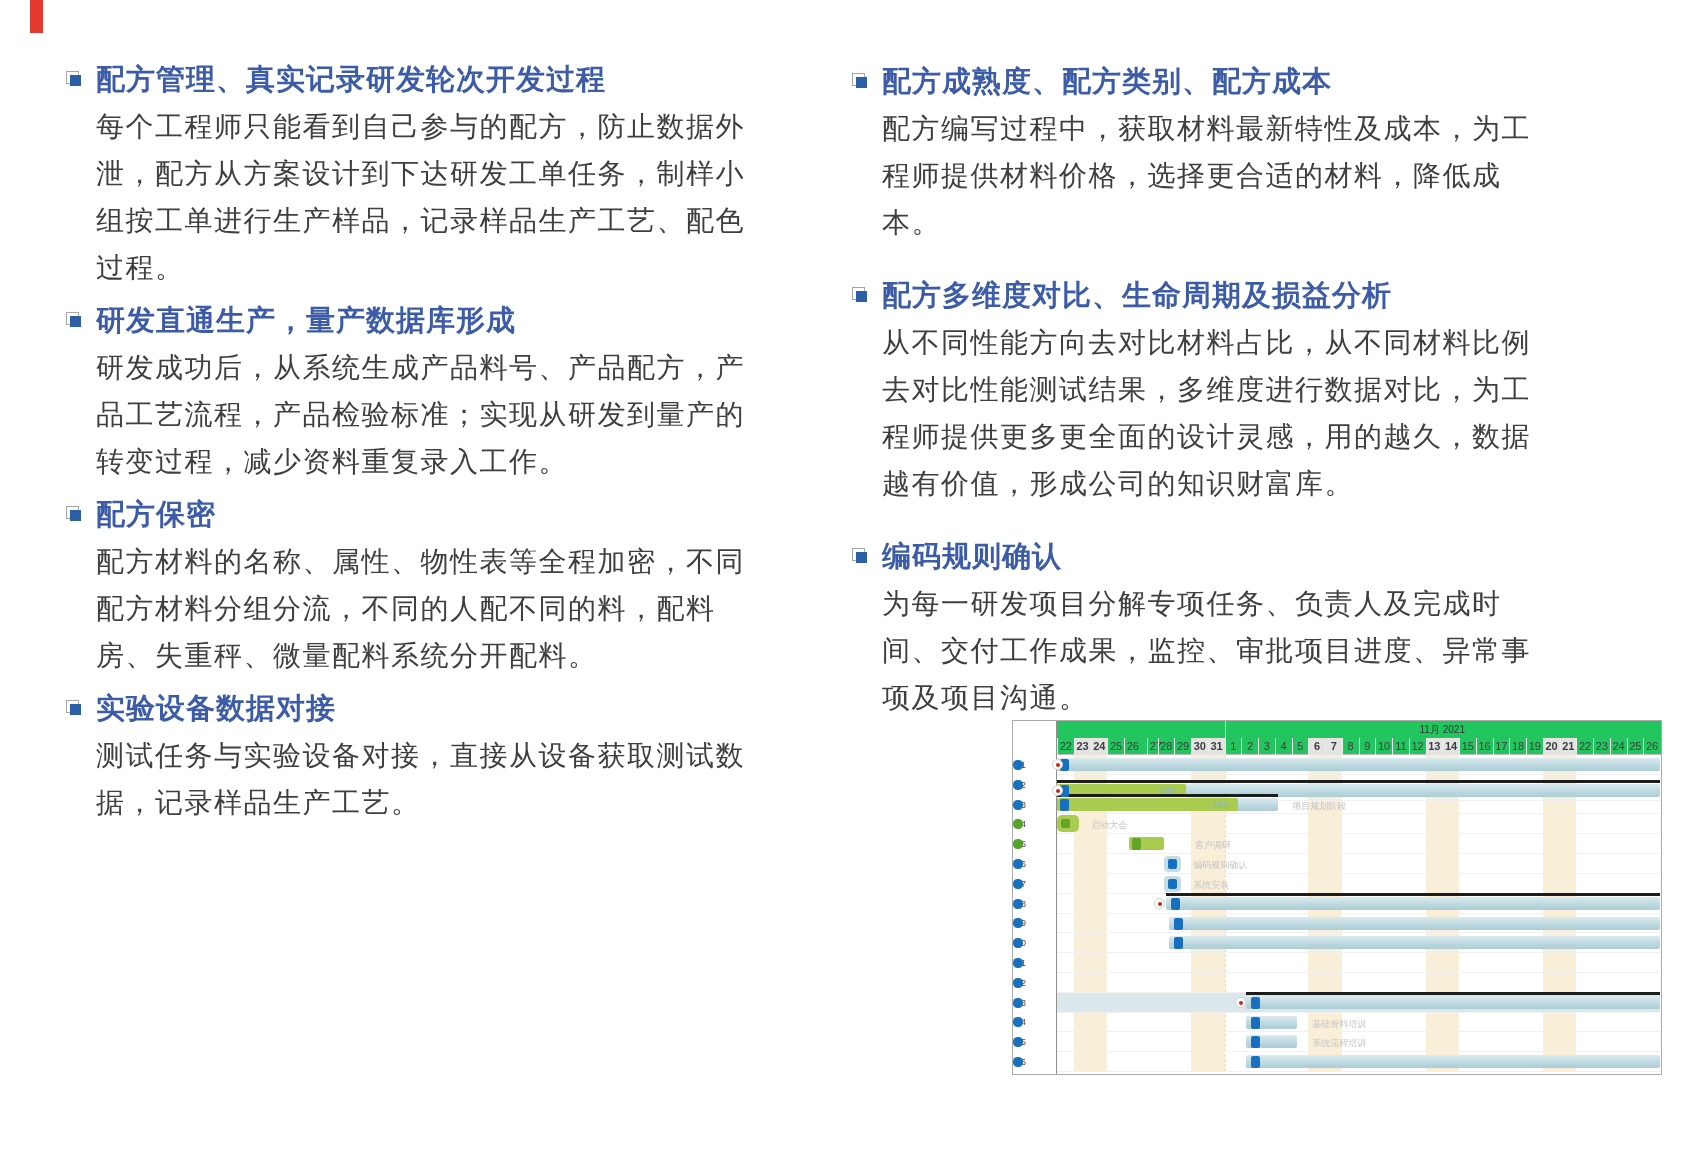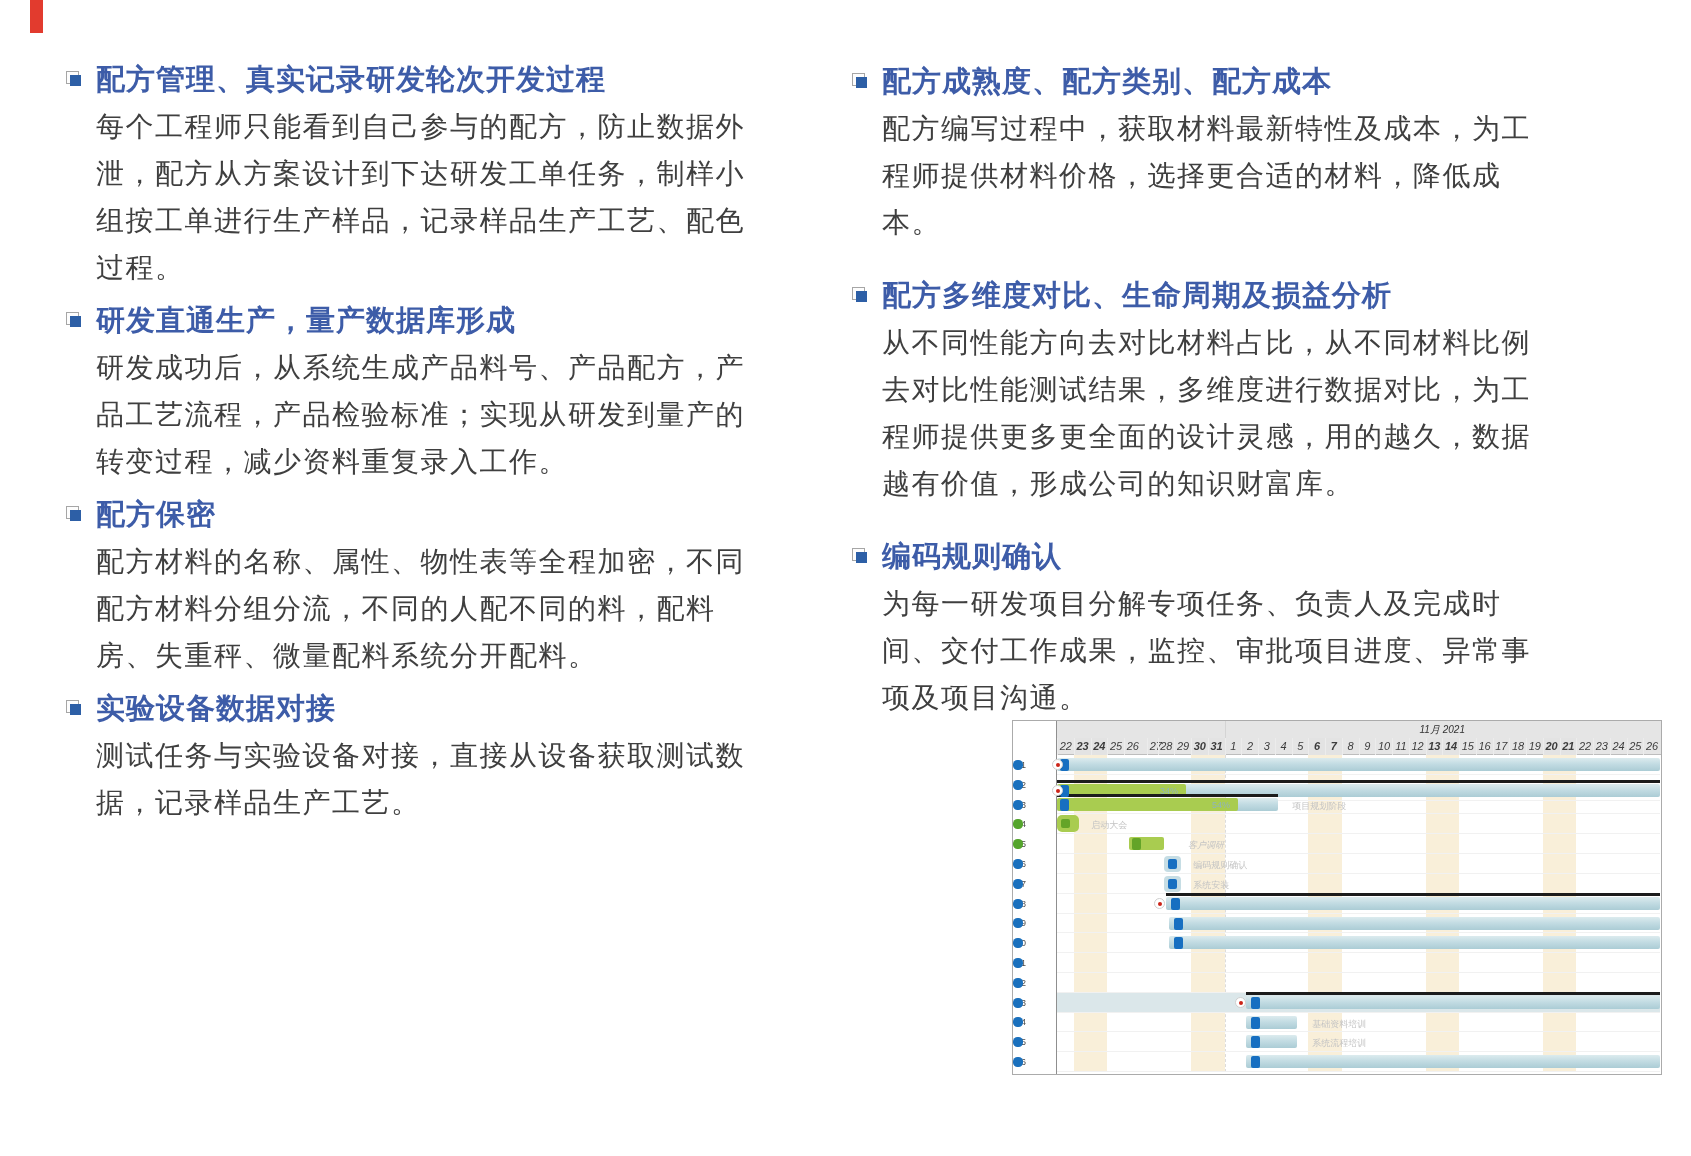--- a/index.html
+++ b/index.html
@@ -20,21 +20,21 @@
   #gantt{position:absolute;left:1012px;top:720px;width:648px;height:353px;background:#ffffff;
          border:1px solid #ababab;font-family:"Liberation Sans","DejaVu Sans",sans-serif;overflow:hidden;}
   #gantt *{position:absolute;box-sizing:border-box;}
   .g-gutter{left:0;top:0;width:44px;height:100%;background:#fff;border-right:1px solid #8f8f8f;z-index:5;}
   .g-gutter-row{left:0;width:44px;display:flex;align-items:center;position:absolute;}
   .g-num{position:static;width:13px;text-align:right;font-size:9px;color:#4a4a4a;flex:0 0 13px;}
   .g-pencil{position:static;width:12px;flex:0 0 12px;text-align:center;font-size:9px;color:#3f87c7;}
   .g-circ{position:static;width:10px;height:10px;border-radius:45%;flex:0 0 10px;}
   .g-circ.blue{background:#1a70bd;}
   .g-circ.green{background:#55a52d;}
-  .g-header{left:44px;top:0;height:34px;right:0;background:#e5e5e5;border-bottom:1px solid #bdbdbd;font-style:italic;}
+  .g-header{left:44px;top:0;height:34px;right:0;background:#22c55e;border-bottom:1px solid #bdbdbd;}
   .g-month{top:0;height:17px;font-size:10px;color:#333;text-align:center;line-height:17px;}
   .g-month-div{top:0;height:17px;width:1px;background:#d4d4d4;}
   .g-date{top:17px;height:17px;font-size:11px;color:#3c3c3c;text-align:center;line-height:17px;border-left:1px solid #ececec;}
   .g-date.wk{background:#e3e3e3;font-weight:700;}
   .g-body{left:44px;top:34px;width:603px;height:317px;background:#fff;}
   .g-stripe{top:0;height:317px;background:#f9efd9;}
   .g-novline{top:0;height:317px;width:0;border-left:1px dashed #dcdcdc;}
   .g-row{left:0;width:603px;border-bottom:1px solid #f1f1f1;}
   .g-row.hl{background:#dbe7ea;}
   .g-bar-blue{height:13px;top:3px;border-radius:2px;
@@ -161,32 +161,32 @@
         <div class="g-bar-blue" style="left: 0px; width: 603px;"></div>
         <div class="g-bar-green" style="left: 0px; width: 128.975px;"></div>
         <div class="g-pct" style="left: 102.975px;">34%</div>
         <div class="g-handle" style="left: 3px;"></div>
         <div class="g-redmark" style="left: -5px;"></div>
       </div>
       <div class="g-row" style="top: 39.625px; height: 19.8125px;">
         <div class="g-sumline" style="left: 0px; width: 221.1px;"></div>
         <div class="g-bar-blue" style="left: 0px; width: 221.1px;"></div>
         <div class="g-bar-green" style="left: 0px; width: 180.9px;"></div>
-        <div class="g-pct" style="left: 154.9px;">54%</div>
+        <div class="g-pct" style="left: 154.9px;">45%</div>
         <div class="g-handle" style="left: 3px;"></div>
         <div class="g-lbl" style="left: 235.15px;">项目规划阶段</div>
       </div>
       <div class="g-row" style="top: 59.4375px; height: 19.8125px;">
         <div class="g-marker-green" style="left: 0px; width: 21.775px;"></div>
         <div class="g-lbl" style="left: 34.15px;">启动大会</div>
       </div>
       <div class="g-row" style="top: 79.25px; height: 19.8125px;">
         <div class="g-bar-green" style="left: 72.025px; width: 35.175px;"></div>
         <div class="g-handle dkgreen" style="left: 75.025px;"></div>
-        <div class="g-lbl" style="left: 131px; font-style: italic;">客户调研</div>
+        <div class="g-lbl" style="left: 138px;">客户调研</div>
       </div>
       <div class="g-row" style="top: 99.0625px; height: 19.8125px;">
         <div class="g-marker-small" style="left: 107.2px; width: 16.75px;"></div>
         <div class="g-lbl" style="left: 136.325px;">编码规则确认</div>
       </div>
       <div class="g-row" style="top: 118.875px; height: 19.8125px;">
         <div class="g-marker-small" style="left: 107.2px; width: 16.75px;"></div>
         <div class="g-lbl" style="left: 136.325px;">系统安装</div>
       </div>
       <div class="g-row" style="top: 138.688px; height: 19.8125px;">

